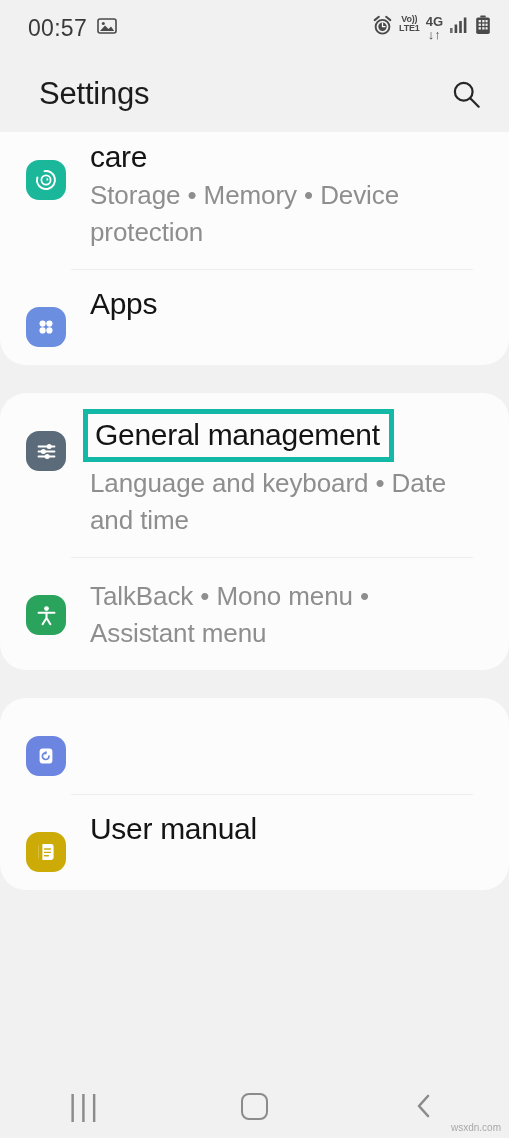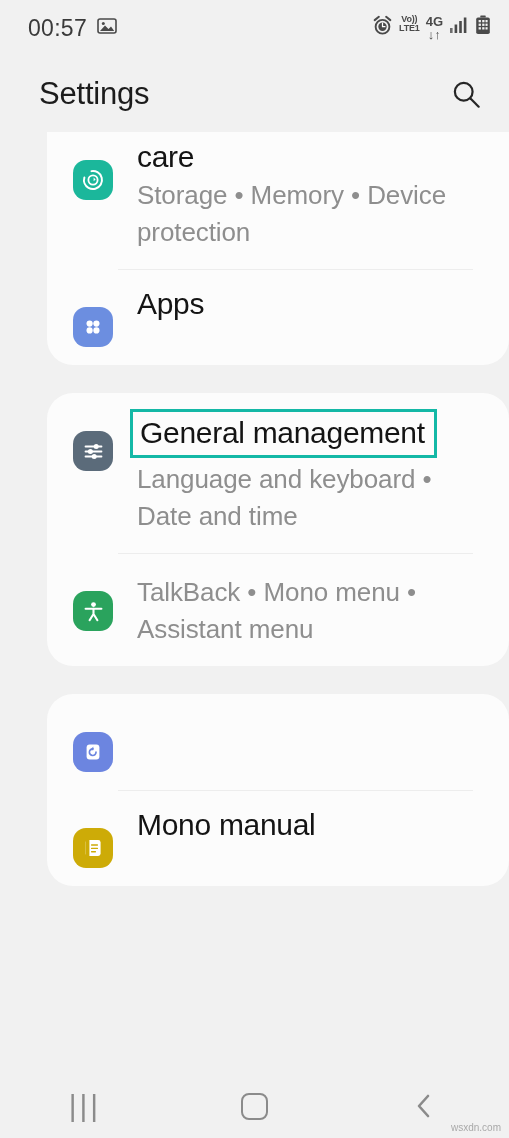--- a/index.html
+++ b/index.html
@@ -55,21 +55,20 @@
   .search-btn {
     margin-left:auto; width:44px; height:44px;
     display:flex; align-items:center; justify-content:center;
   }
 
   
   .scroll {
     position:absolute; top:132px; left:0;
     width:509px; height:942px;
     overflow:hidden;
-    padding-left:47px;
   }
   .card {
     background:#fcfcfc;
     border-radius:26px;
     margin-bottom:28px;
     overflow:hidden;
   }
   .card.clipped-top { border-top-left-radius:0; border-top-right-radius:0; margin-top:-10px; }
 
   .row {
@@ -101,21 +100,21 @@
   .row-sub {
     font-size:26px; color:#8e8e8e; line-height:1.42;
     margin-top:3px; letter-spacing:-.1px;
     max-width:392px;
   }
 
   
   .annot {
     position:relative;
     display:inline-block;
-    border:3px solid #14b8a6;
+    border:5px solid #14b8a6;
     padding:4px 9px 5px 7px;
     margin-left:-7px;
     margin-top:-2px;
   }
 
   
   .navbar {
     position:absolute; bottom:0; left:0;
     width:509px; height:64px;
     background:#f1f1f1;
@@ -312,21 +311,21 @@
         <div class="ico-wrap">
           <div class="squircle" style="background:#cdab07">
             <svg width="24" height="24" viewBox="0 0 24 24">
               <rect x="4.4" y="4" width="15.2" height="16" rx="2.4" fill="#fff"></rect>
               <rect x="4.4" y="4" width="4" height="16" fill="#cdab07"></rect>
               <path d="M10.6 9 H16.4 M10.6 12.4 H16.4 M10.6 15.8 H14.4" stroke="#cdab07" stroke-width="1.4" stroke-linecap="round"></path>
             </svg>
           </div>
         </div>
         <div class="row-text">
-          <div class="row-title">Mono manual</div>
+          <div class="row-title">User manual</div>
         </div>
       </div>
     </div>
 
   </div>
 
   <div class="navbar">
     <div class="nav-btn">
       <span class="recents-glyph">|||</span>
     </div>

